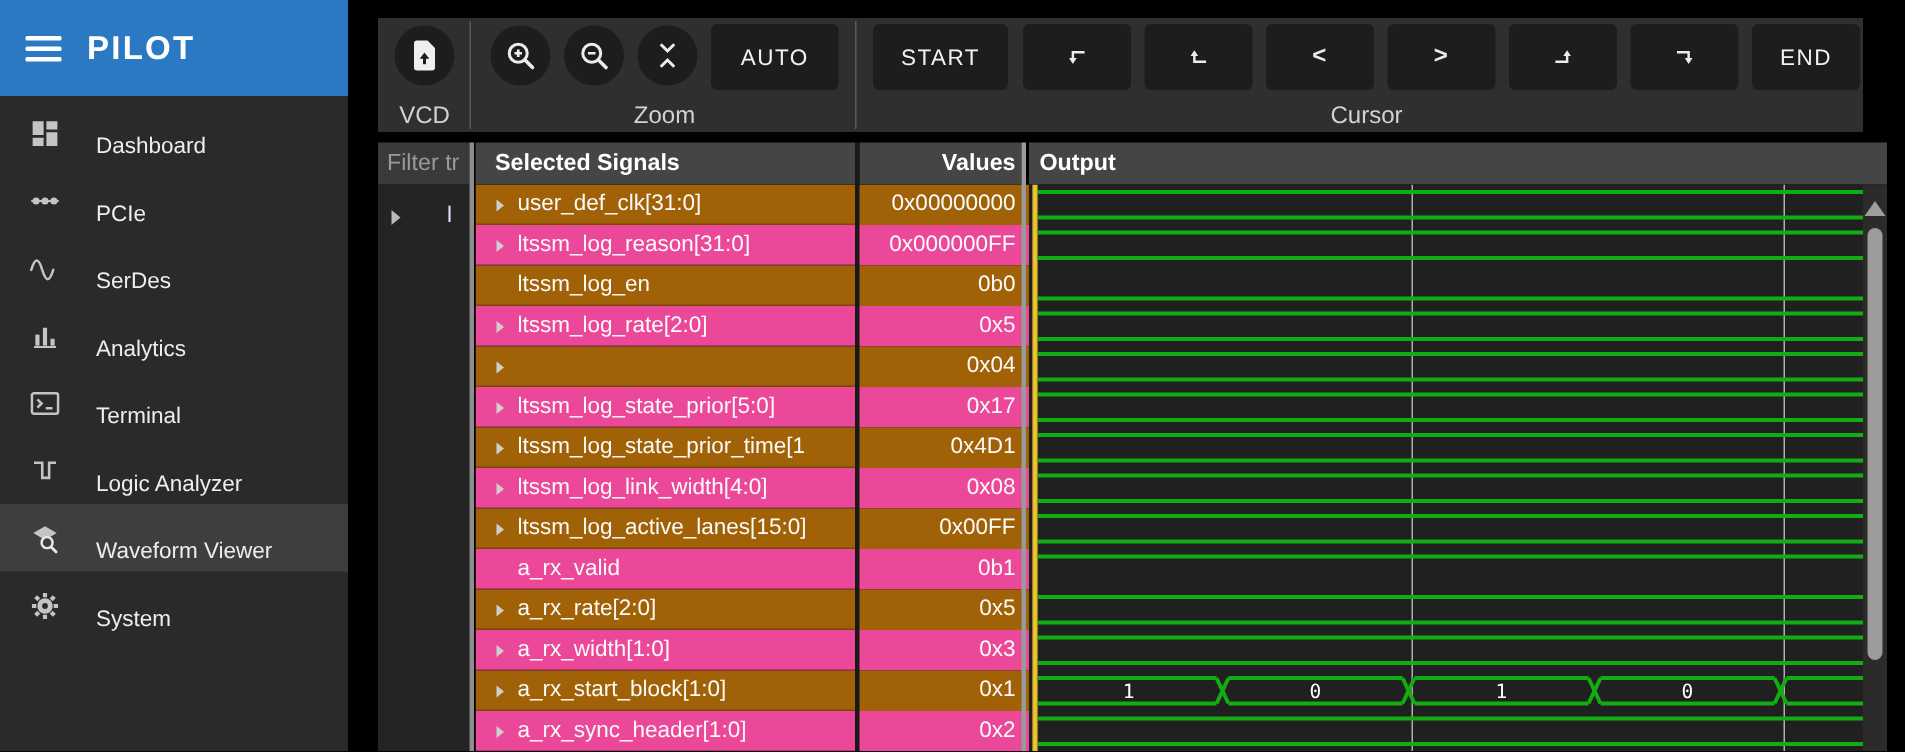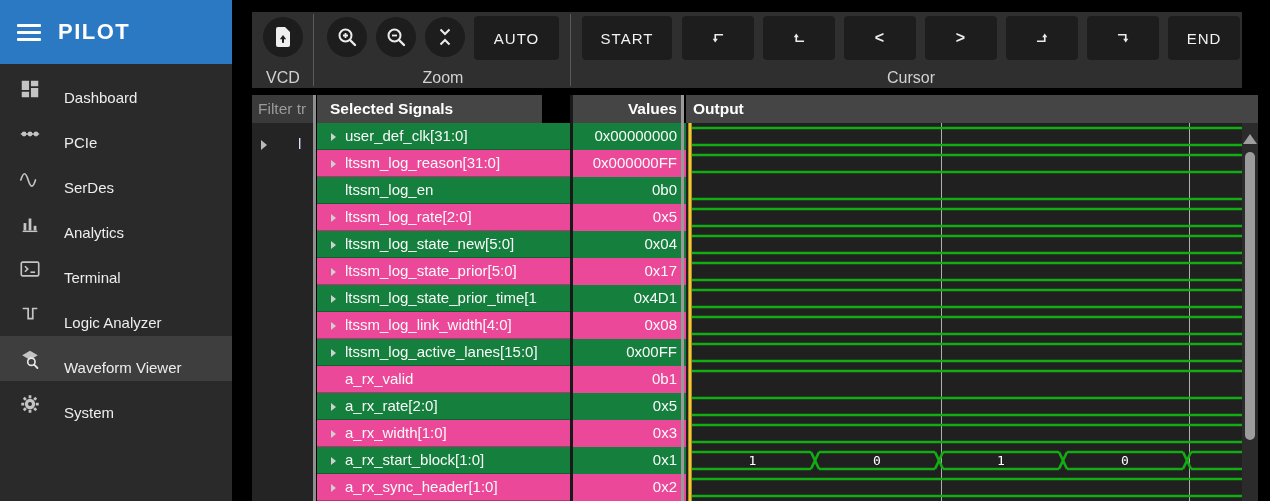--- a/index.html
+++ b/index.html
@@ -26,34 +26,34 @@
   #toolbar { position:absolute; left:0; top:12px; width:990px; height:76px; background:#2f2f2f; }
   .tb-circle { position:absolute; top:5px; width:40px; height:40px; border-radius:50%; background:#1d1d1d; border:none; cursor:pointer; display:flex; align-items:center; justify-content:center; }
   .tb-rect { position:absolute; top:4px; height:44px; border-radius:4px; background:#1d1d1d; border:none; cursor:pointer; color:#f2f2f2; font-family:"Liberation Sans",sans-serif; font-size:15px; letter-spacing:1px; display:flex; align-items:center; justify-content:center; }
   .tb-label { position:absolute; top:57px; font-size:16px; color:#d2d2d2; text-align:center; }
   .tb-divider { position:absolute; top:2px; width:1px; height:72px; background:#5a5a5a; }
   .arrow-glyph { font-size:16px; font-weight:bold; color:#ececec; }
 
   
   .hdr-cell { position:absolute; top:95px; height:28px; background:#454545; color:#fff; font-size:15.5px; font-weight:600; display:flex; align-items:center; }
   #filter-hdr { left:0; width:61px; background:#3a3a3a; color:#9a9a9a; font-weight:400; padding-left:6px; overflow:hidden; white-space:nowrap; }
-  #signals-hdr { left:65px; width:225px; padding-left:13px; }
+  #signals-hdr { left:65px; width:253px; padding-left:13px; }
   #values-hdr { left:321px; width:108px; justify-content:flex-end; padding-right:4px; }
   #output-hdr { left:434px; width:572px; padding-left:7px; }
 
   
   #tree-panel { position:absolute; left:0; top:123px; width:61px; height:378px; background:#242424; overflow:hidden; }
   #tree-item { position:relative; margin-top:9px; height:26px; cursor:pointer; }
   #tree-arrow { position:absolute; left:9px; top:8px; width:0; height:0; border-left:6px solid #b9b9b9; border-top:5px solid transparent; border-bottom:5px solid transparent; }
   #tree-label { position:absolute; left:46px; top:3px; color:#dbe2ff; font-size:15px; white-space:nowrap; overflow:hidden; width:14px; }
 
   
   #sig-table { position:absolute; left:65px; top:123px; width:369px; height:378px; overflow:hidden; }
   .sigrow { position:absolute; left:0; width:369px; height:27px; cursor:pointer; }
-  .sigrow.even { background:#15803d; }
+  .sigrow.even { background:#a16207; }
   .sigrow.odd { background:#ec4899; }
   .sig-name-cell { position:absolute; left:0; top:0; width:253px; height:27px; overflow:hidden; white-space:nowrap; border-bottom:1px solid rgba(0,0,0,0.25); }
   .exp-arrow { position:absolute; left:14px; top:9.5px; width:0; height:0; border-left:5px solid #cfcfcf; border-top:4px solid transparent; border-bottom:4px solid transparent; }
   .sig-name { position:absolute; left:28px; top:4px; color:#fafafa; font-size:15px; }
   .sig-val { position:absolute; left:256px; top:4px; width:108px; text-align:right; padding-right:4px; color:#fafafa; font-size:15px; white-space:nowrap; }
 
   
   .v-div { position:absolute; top:95px; height:406px; }
   #div-tree { left:61px; width:3px; background:#8f8f8f; }
   #div-namesvals { left:318px; width:3px; background:#191919; }
@@ -277,21 +277,20 @@
         <div class="sigrow odd" style="top: 81px;">
           <div class="sig-name-cell">
             <span class="exp-arrow"></span>
             <span class="sig-name">ltssm_log_rate[2:0]</span>
           </div>
           <div class="sig-val">0x5</div>
         </div>
         <div class="sigrow even" style="top: 108px;">
           <div class="sig-name-cell">
             <span class="exp-arrow"></span>
-            <span class="sig-name">ltssm_log_state_new[5:0]</span>
           </div>
           <div class="sig-val">0x04</div>
         </div>
         <div class="sigrow odd" style="top: 135px;">
           <div class="sig-name-cell">
             <span class="exp-arrow"></span>
             <span class="sig-name">ltssm_log_state_prior[5:0]</span>
           </div>
           <div class="sig-val">0x17</div>
         </div>

